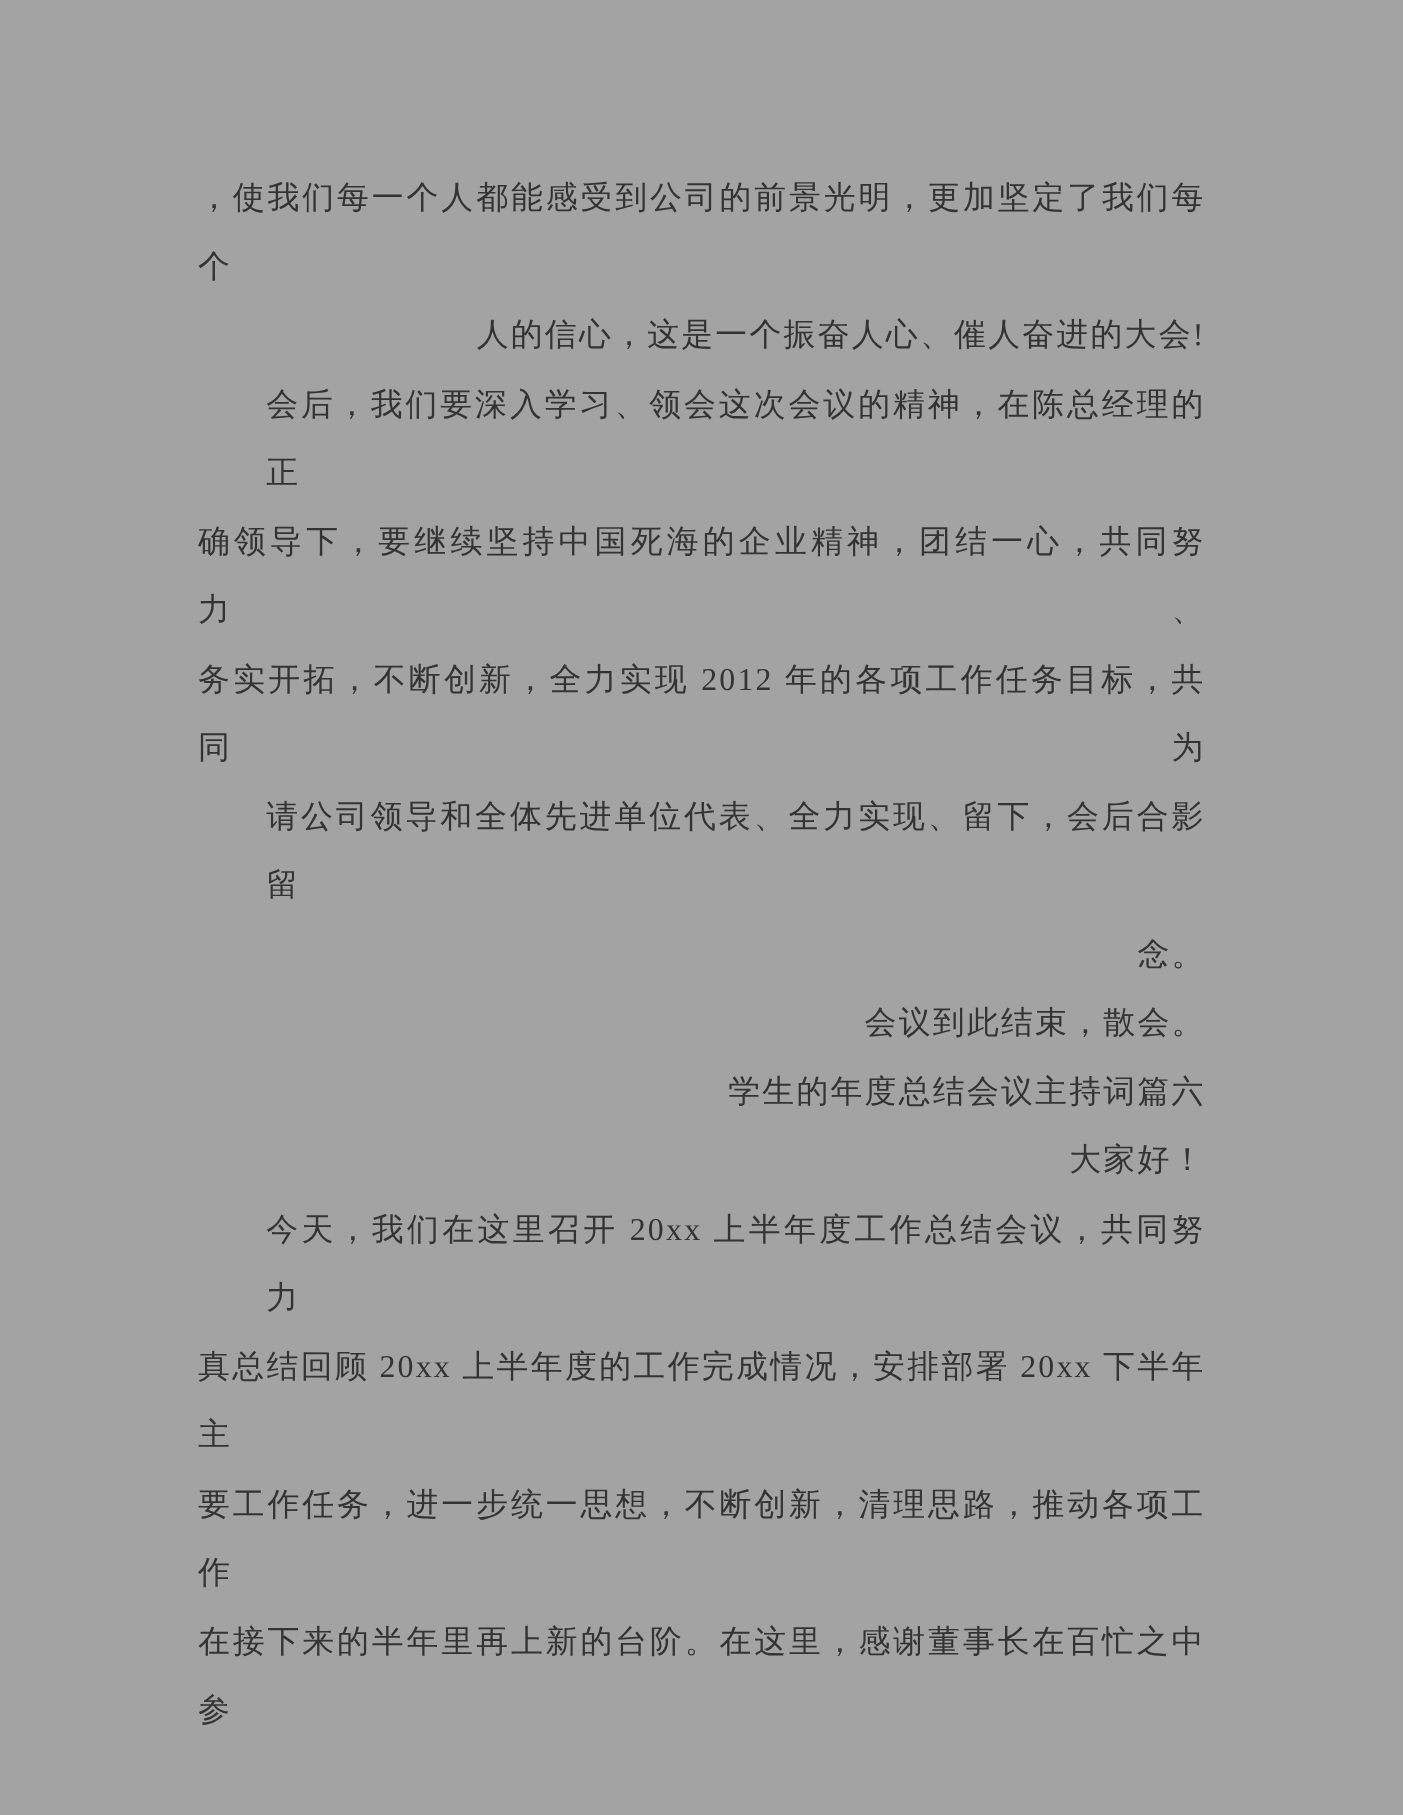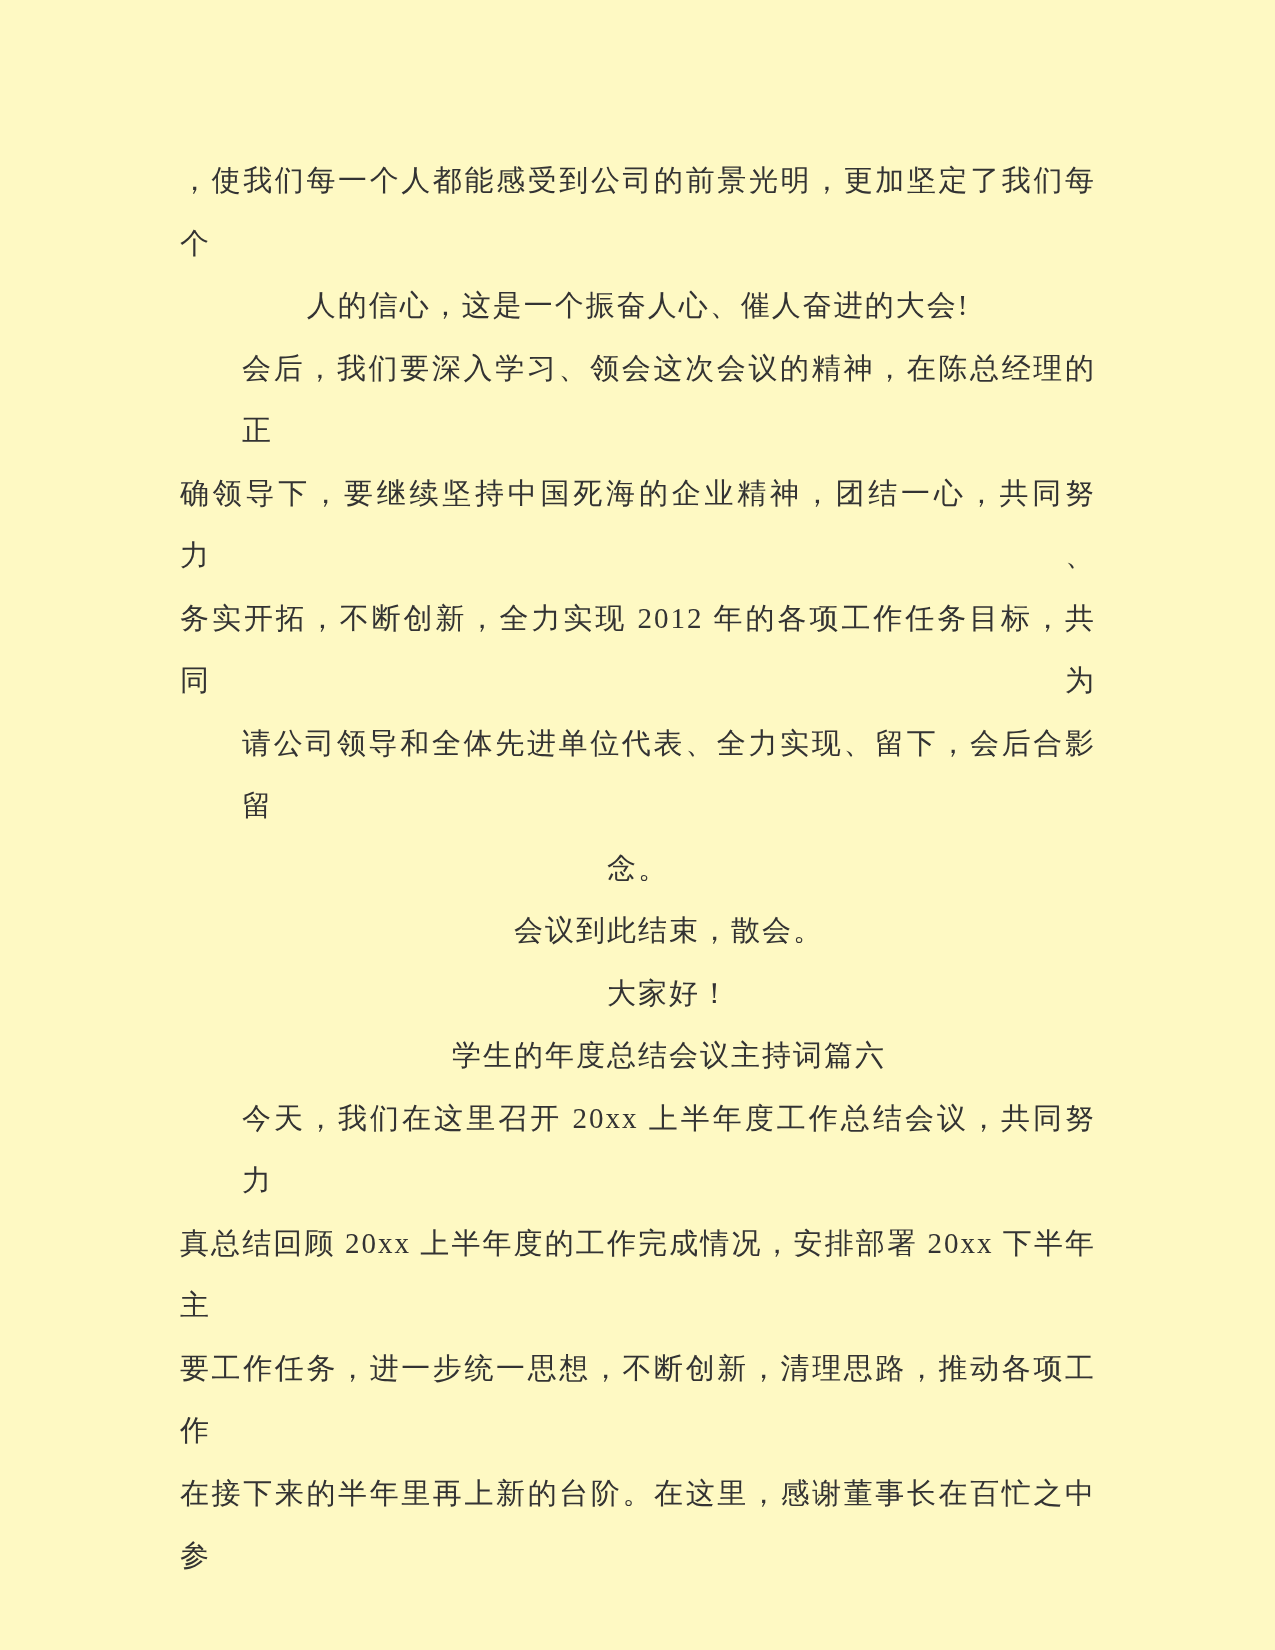--- a/index.html
+++ b/index.html
@@ -22,44 +22,44 @@
     top: 149px;
     width: 916px;
     font-size: 29px;
     line-height: 62.5px;
     letter-spacing: 2px;
     color: #333333;
     font-weight: 400;
   }
   .line {
     white-space: pre-wrap;
-    text-align: center;
+    text-align: right;
   }
   .line.indent {
     padding-left: 62px;
   }
   .line.justify {
     text-align: justify;
     text-align-last: justify;
     text-justify: inter-character;
   }
 </style>
 </head>
 <body>
 
-<div class="page" style="background: #fef9c3;">
+<div class="page" style="background: #a3a3a3;">
   <div class="doc-body" style="color: rgb(51, 51, 51);">
       <div class="line justify">，使我们每一个人都能感受到公司的前景光明，更加坚定了我们每个</div>
       <div class="line">人的信心，这是一个振奋人心、催人奋进的大会!</div>
       <div class="line indent justify">会后，我们要深入学习、领会这次会议的精神，在陈总经理的正</div>
       <div class="line justify">确领导下，要继续坚持中国死海的企业精神，团结一心，共同努力、</div>
       <div class="line justify">务实开拓，不断创新，全力实现 2012 年的各项工作任务目标，共同为</div>
       <div class="line indent justify">请公司领导和全体先进单位代表、全力实现、留下，会后合影留</div>
       <div class="line">念。</div>
       <div class="line indent">会议到此结束，散会。</div>
+      <div class="line indent">学生的年度总结会议主持词篇六</div>
       <div class="line indent">大家好！</div>
-      <div class="line indent">学生的年度总结会议主持词篇六</div>
       <div class="line indent justify">今天，我们在这里召开 20xx 上半年度工作总结会议，共同努力</div>
       <div class="line justify">真总结回顾 20xx 上半年度的工作完成情况，安排部署 20xx 下半年主</div>
       <div class="line justify">要工作任务，进一步统一思想，不断创新，清理思路，推动各项工作</div>
       <div class="line justify">在接下来的半年里再上新的台阶。在这里，感谢董事长在百忙之中参</div>
     </div>
 </div>
 
 </body></html>

